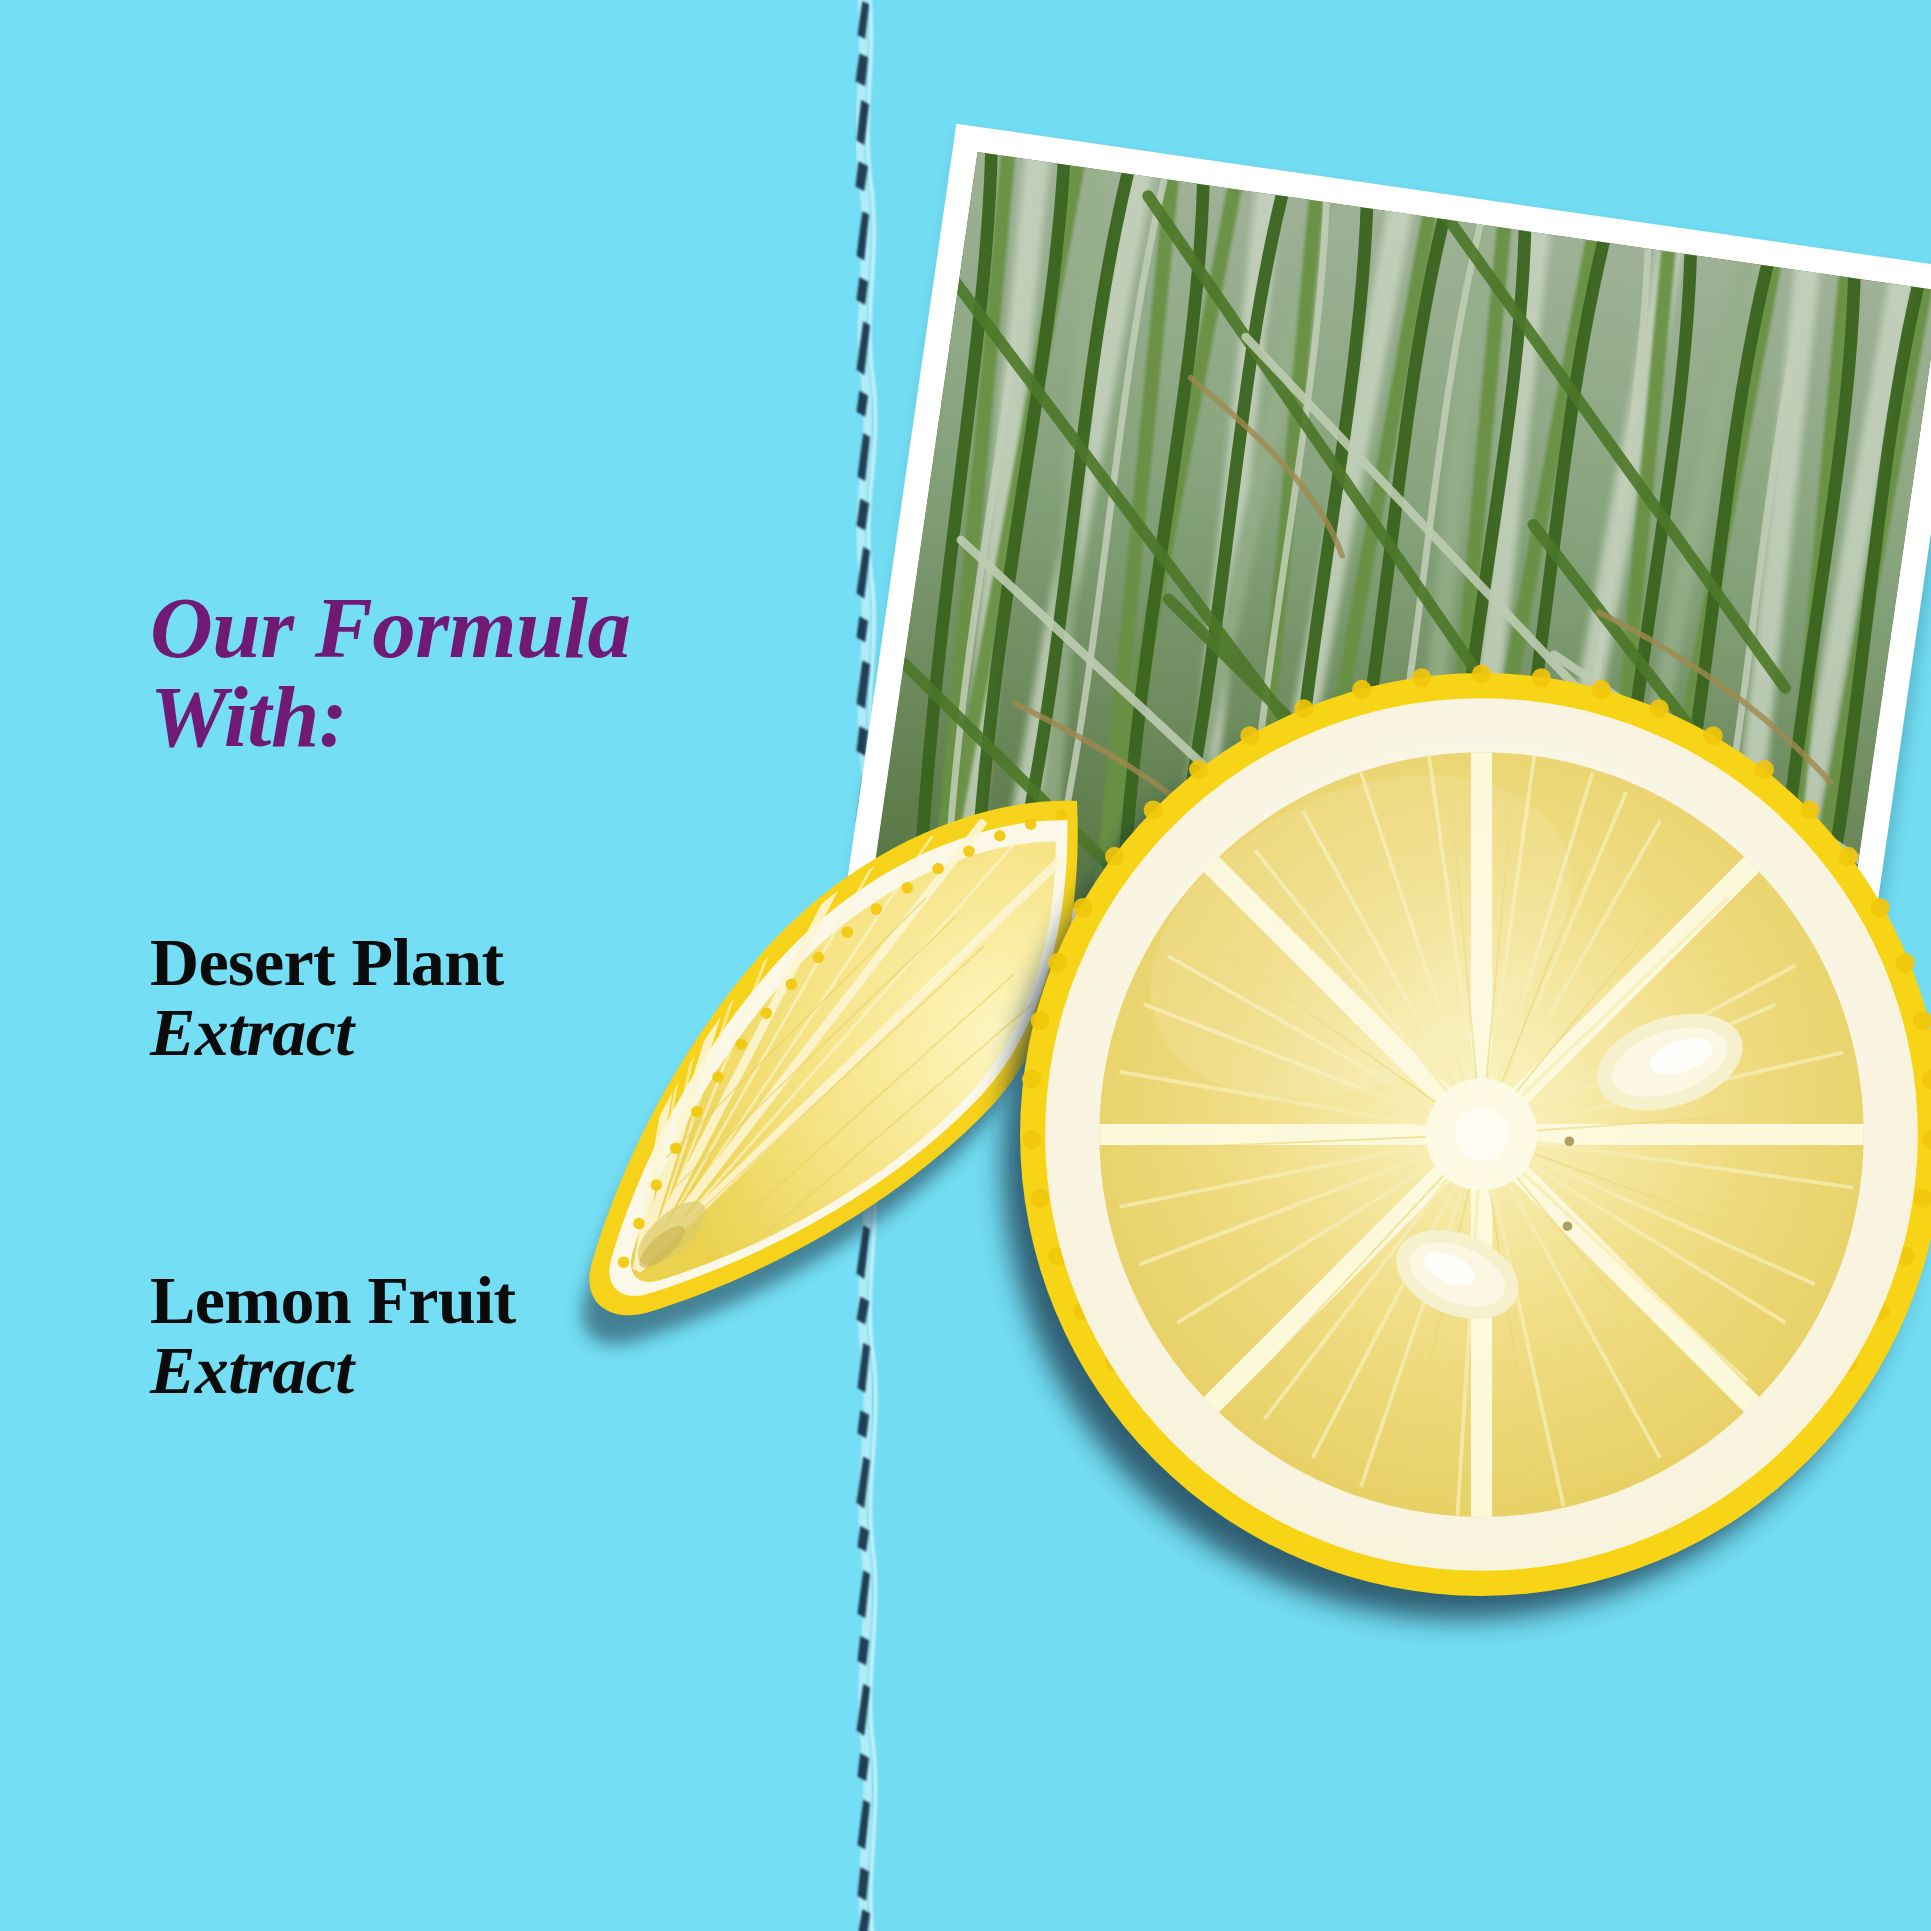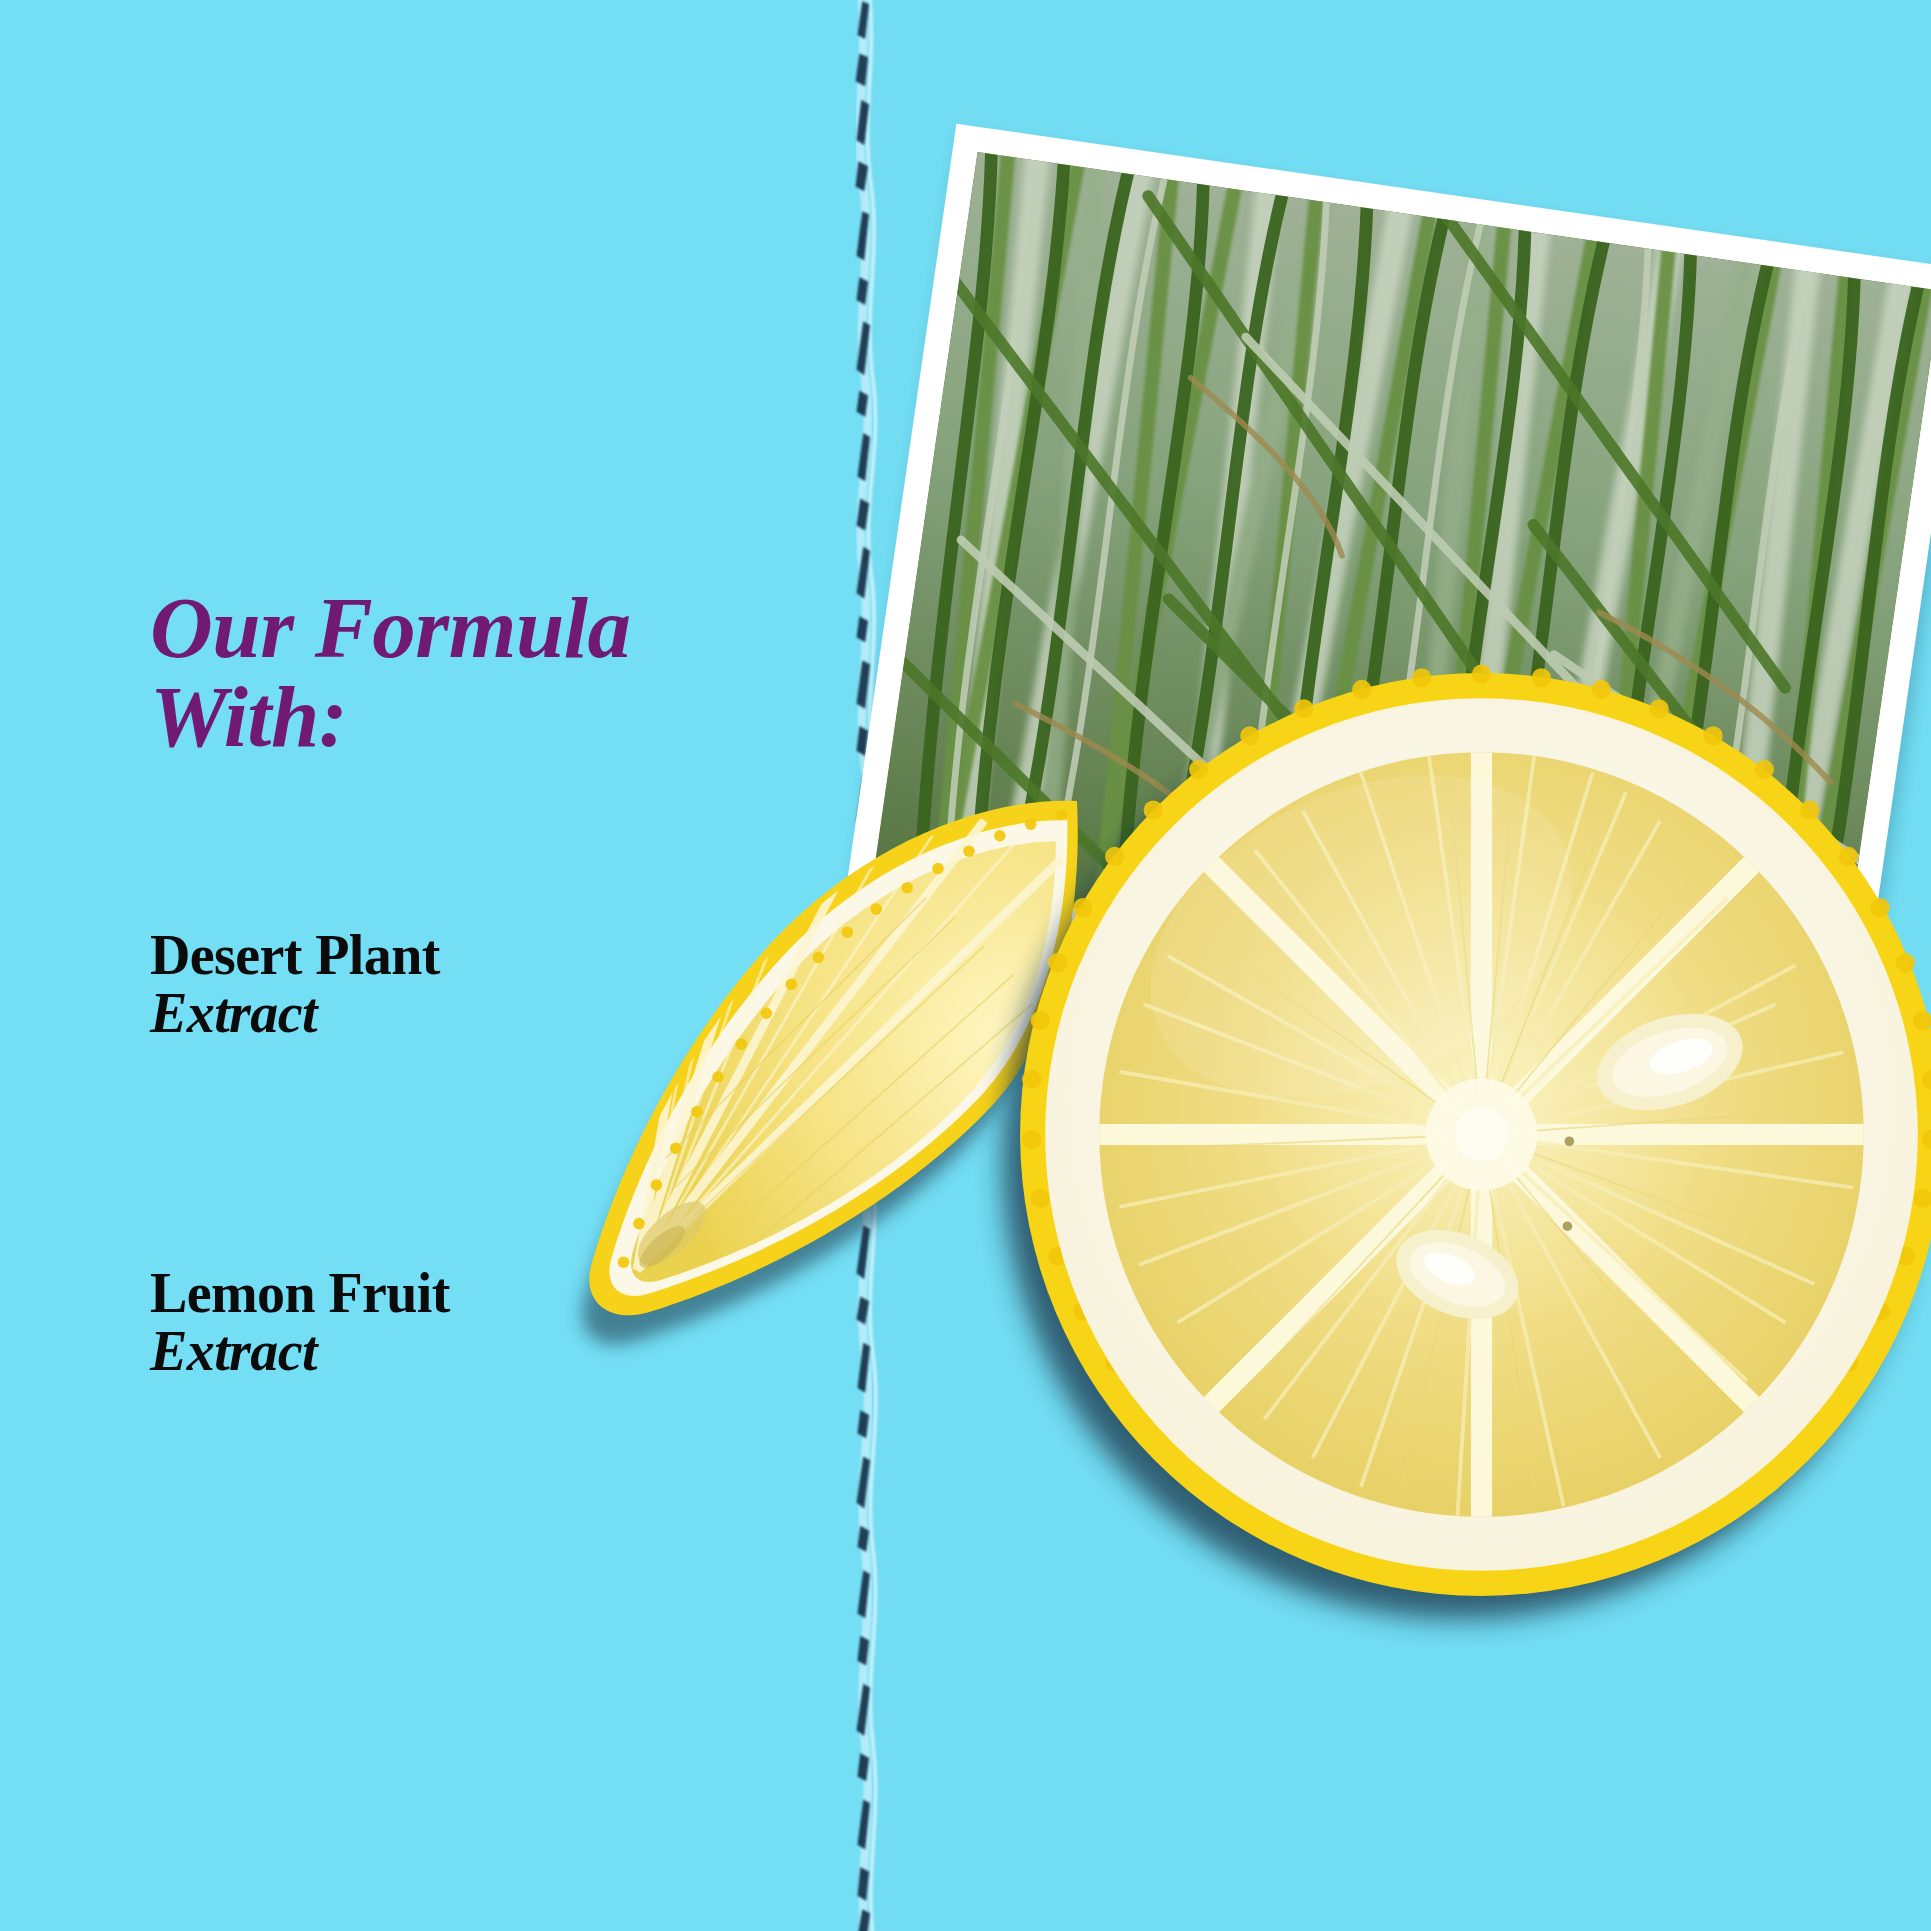--- a/index.html
+++ b/index.html
@@ -25,21 +25,21 @@
   .headline{
     position:absolute;left:150px;top:584px;width:637px;
     font-style:italic;font-weight:bold;
     font-size:87px;line-height:1.02;
     color:#701a75;letter-spacing:-0.5px;
   }
   .headline .l2{display:block;}
   .ing{
     position:absolute;left:150px;width:657px;
     font-weight:bold;font-style:normal;
-    font-size:56px;line-height:1.03;
+    font-size:68px;line-height:1.03;
     color:#0b0b0b;letter-spacing:-0.6px;
   }
   .ing .l2{display:block;font-style:italic;}
   #ing1{top:927px;}
   #ing2{top:1265px;}
 
   
   #polaroid{
     position:absolute;
     left:951px;top:135px;

